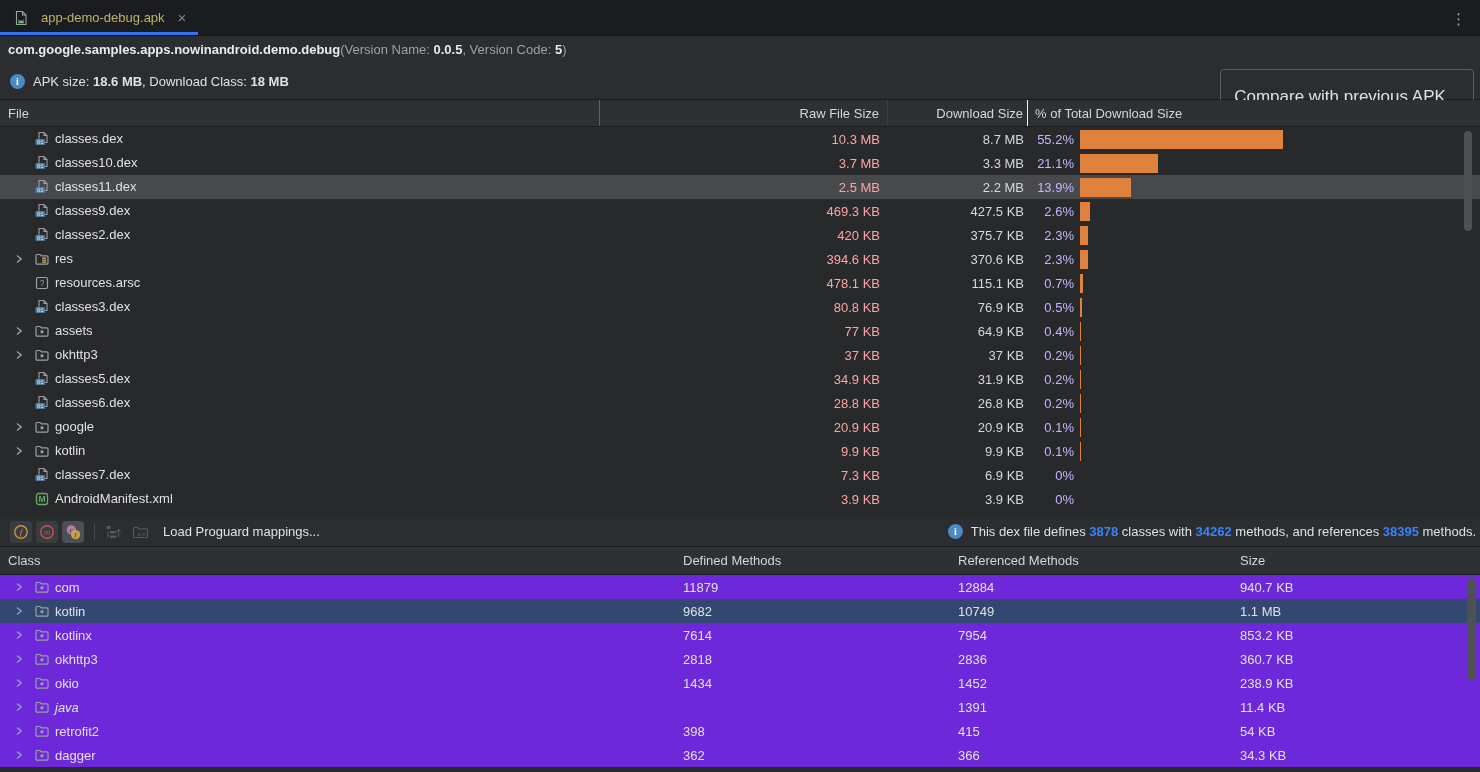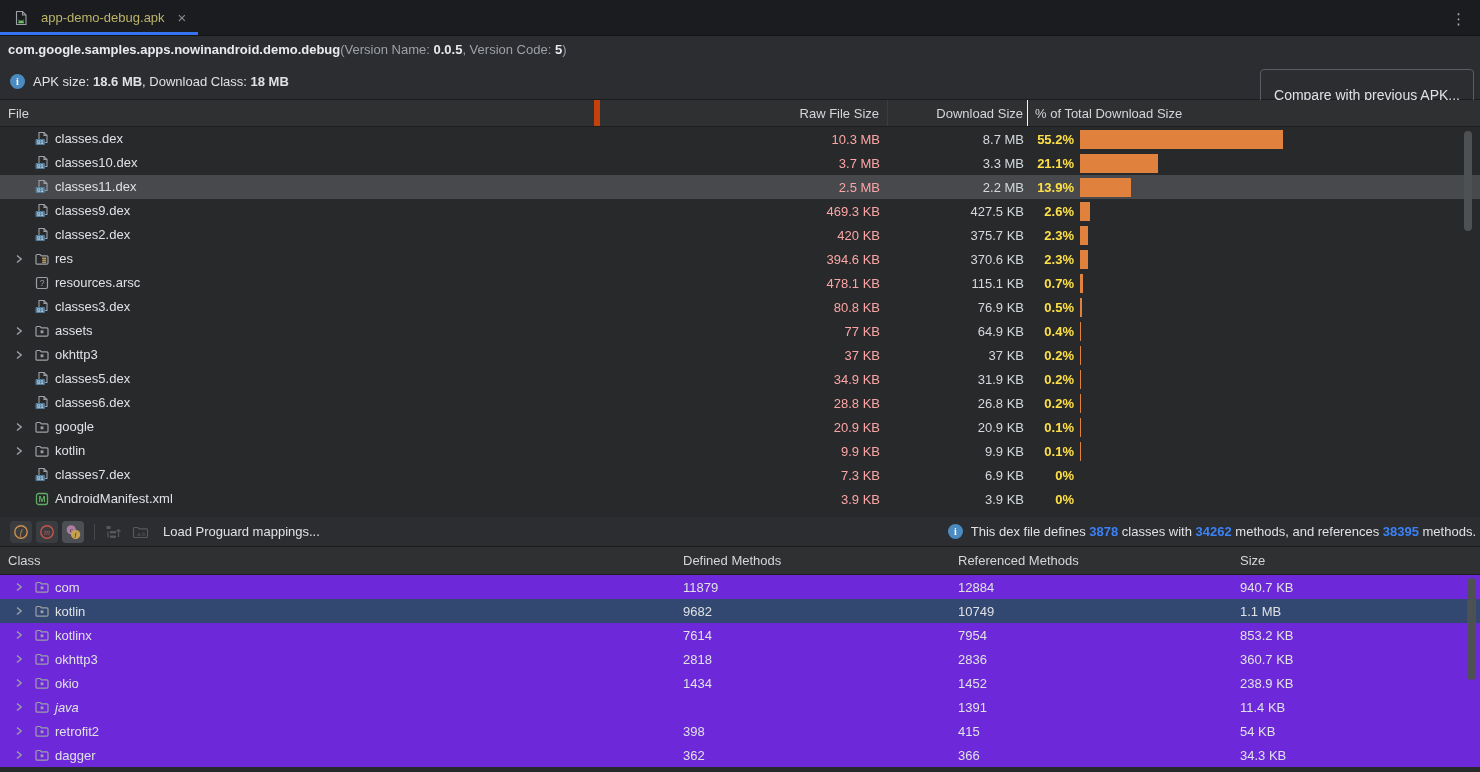--- a/index.html
+++ b/index.html
@@ -21,40 +21,40 @@
   .tab-close { color:#878B91; font-size:15px; line-height:1; margin-left:6px; cursor:pointer; }
   .kebab { position:absolute; right:14px; top:10px; color:#A8ABB2; font-size:15px; letter-spacing:0; cursor:pointer; }
 
   
   .pkgbar { height:27px; background:#2B2D30; display:flex; align-items:center; padding:0 8px; flex:0 0 27px; }
   .pkgbar b { color:#E8EAEE; }
   .dim { color:#9DA0A8; }
   .dim b { color:#E8EAEE; }
   .infobar { height:37px; background:#2B2D30; display:flex; align-items:center; padding:0 8px 0 10px; flex:0 0 37px; border-bottom:1px solid #1A1B1D; position:relative; }
   .info-dot { display:inline-flex; align-items:center; justify-content:center; width:15px; height:15px; border-radius:50%; background:#4A8BC2; color:#fff; font-size:10px; font-weight:bold; font-family:"Liberation Serif", serif; margin-right:8px; flex:0 0 15px;}
-  .compare-btn { position:absolute; right:6px; top:6px; height:25px; padding:17px 13px; border:1px solid #5A5D63; border-radius:4px; background:transparent; color:#DFE1E5; font-size:14px; font-family:"Liberation Sans", sans-serif; cursor:pointer; }
+  .compare-btn { position:absolute; right:6px; top:6px; height:25px; padding:17px 13px; border:1px solid #5A5D63; border-radius:4px; background:transparent; color:#DFE1E5; font-size:17px; font-family:"Liberation Sans", sans-serif; cursor:pointer; }
 
   
   .ftable { flex:0 0 417px; background:#28292B; position:relative; }
   .fh { height:27px; background:#2E3032; display:flex; align-items:stretch; border-bottom:1px solid #1C1D1F; color:#D4D6DA; }
   .fh > div { display:flex; align-items:center; }
-  .fh .h-file { width:600px; padding-left:8px; border-right:6px solid #c2410c; }
+  .fh .h-file { width:600px; padding-left:8px; border-right:1px solid #c2410c; }
   .fh .h-raw  { width:288px; justify-content:flex-end; padding-right:8px; border-right:1px solid #3B3D40; }
   .fh .h-dl   { width:140px; justify-content:flex-end; padding-right:4px; border-right:1px solid #fef9c3; }
   .fh .h-pct  { flex:1; padding-left:7px; }
 
   .frow { height:24px; display:flex; align-items:center; }
   .frow.sel { background:#47494C; }
   .c-name { width:600px; display:flex; padding-left:14px; white-space:nowrap; }
   .chev { width:20px; flex:0 0 20px; display:flex; align-items:center; }
   .fic  { width:16px; height:16px; flex:0 0 16px; margin-right:5px; display:flex; align-items:center; justify-content:center; }
   .c-raw { width:288px; text-align:right; padding-right:8px; color:#fca5a5; }
   .c-dl  { width:140px; text-align:right; padding-right:4px; color:#D5D8DC; }
   .c-pct { flex:1; display:flex; align-items:center; }
-  .pct-label { width:46px; text-align:right; color:#fde047;font-weight:bold; }
+  .pct-label { width:46px; text-align:right; color:#c4b5fd; }
   .bar { height:19px; margin-left:6px; }
 
   .fscroll { position:absolute; right:8px; top:31px; width:8px; height:100px; border-radius:4px; background:#4E5154; }
 
   
   .dexbar { flex:0 0 30px; background:#2B2D30; border-bottom:1px solid #1A1B1D; display:flex; align-items:center; padding:0 6px 0 10px; position:relative; }
   .tgl { width:22px; height:22px; border-radius:4px; background:#3A3D40; display:flex; align-items:center; justify-content:center; margin-right:4px; cursor:pointer; }
   .tgl.on { background:#4C5054; }
   .tbsep { width:1px; height:16px; background:#45484D; margin:0 8px 0 6px; }
   .tic { width:20px; height:20px; display:flex; align-items:center; justify-content:center; margin-right:8px; opacity:.75; }

